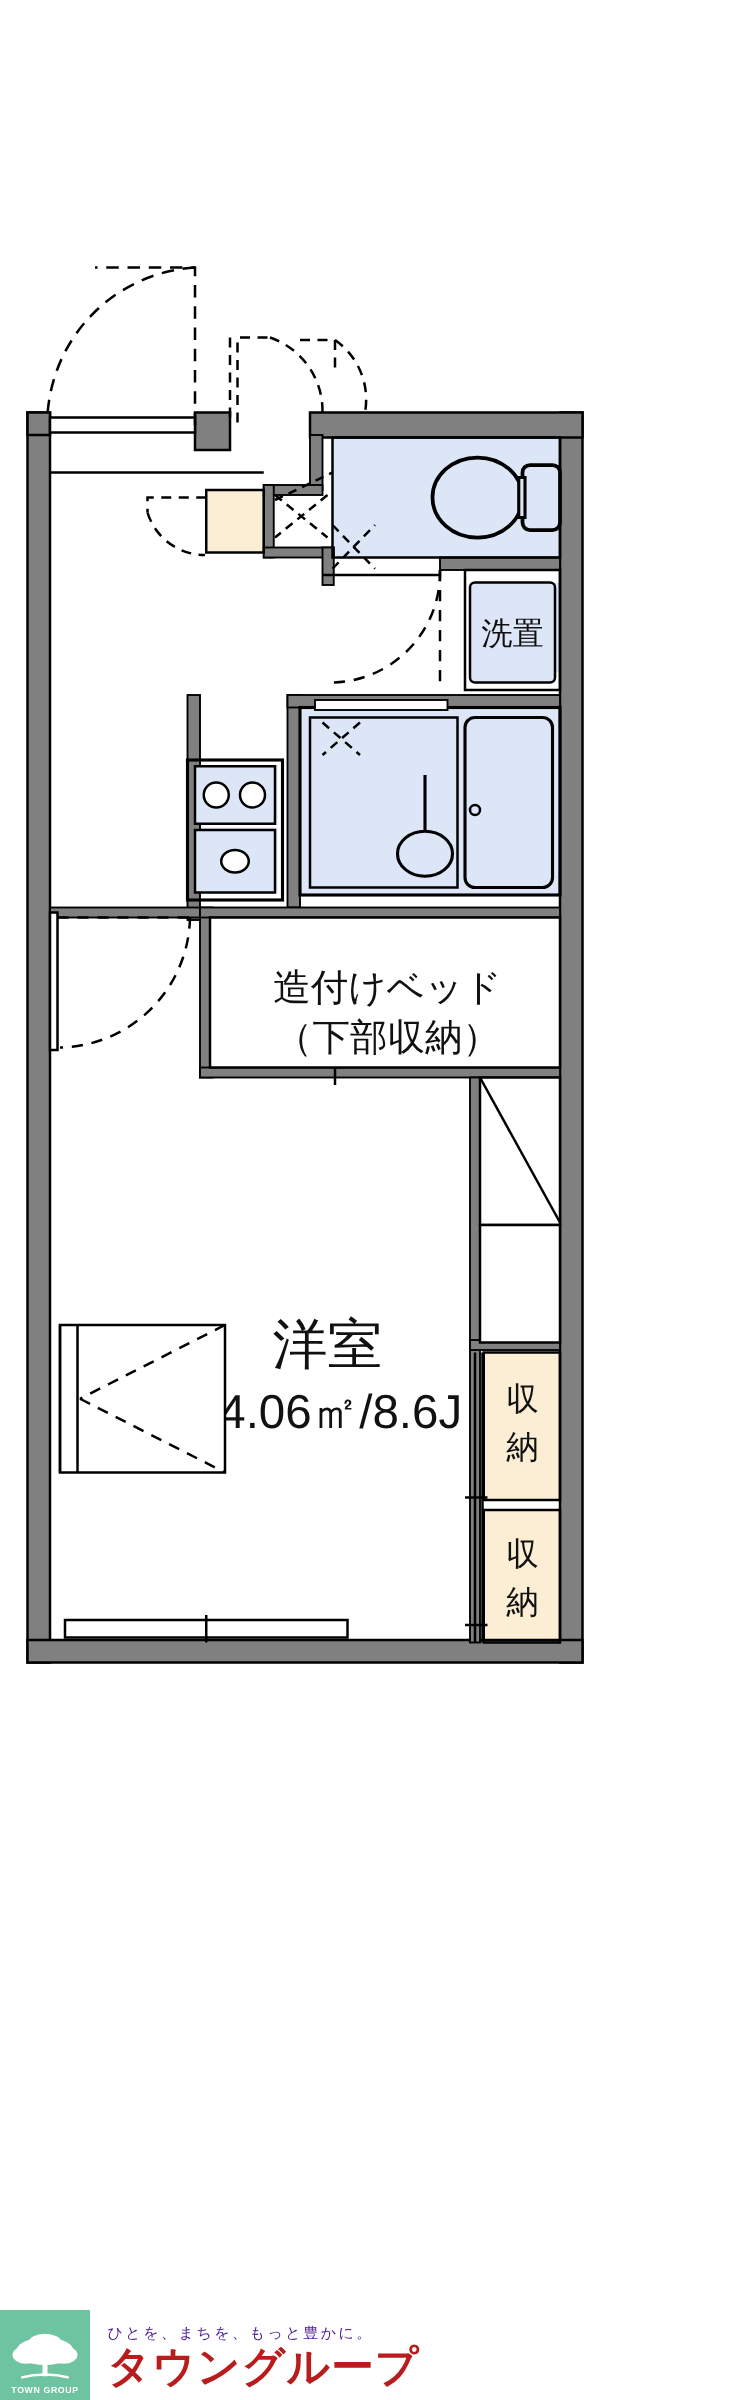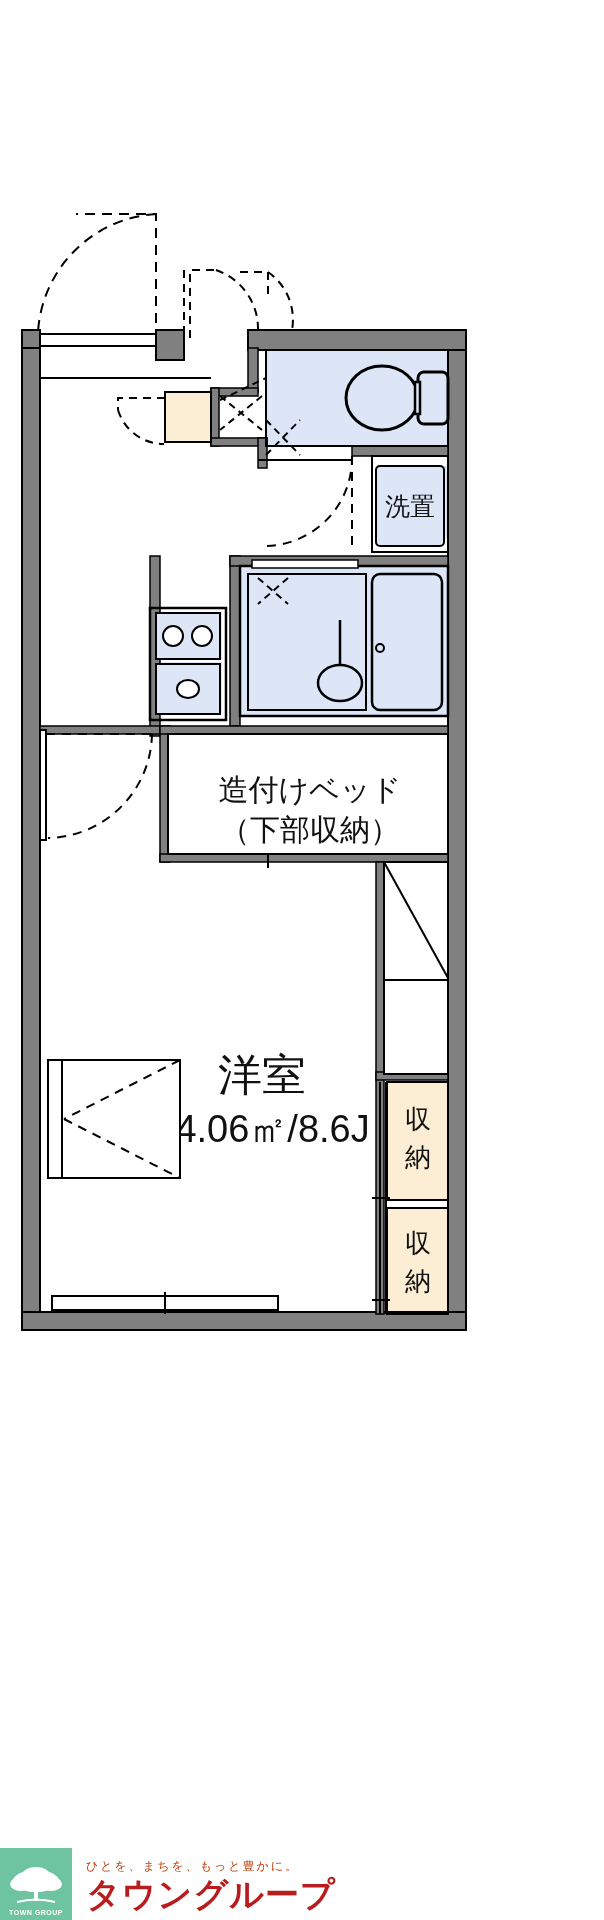--- a/index.html
+++ b/index.html
@@ -242,20 +242,20 @@
         <ellipse cx="42" cy="19" rx="11" ry="7" fill="#ffffff"></ellipse>
         <ellipse cx="27" cy="9" rx="13" ry="7" fill="#ffffff"></ellipse>
         <rect x="25" y="22" width="4" height="14" fill="#ffffff"></rect>
         <path d="M 8 36 Q 27 31 46 36 L 46 38 Q 27 33 8 38 Z" fill="#ffffff"></path>
       </svg>
       <div style="font-size:7px; color:#ffffff; letter-spacing:0.5px; font-weight:bold;
                   font-family:'Liberation Sans', sans-serif;">TOWN GROUP</div>
     </div>
 
     <div style="margin-left:14px; display:flex; flex-direction:column; justify-content:center;">
-      <div style="font-size:12px; color:#c2410c; letter-spacing:2px; margin-bottom:2px;
+      <div style="font-size:12px; color:#4c1d95; letter-spacing:2px; margin-bottom:2px;
                   font-family:'Liberation Sans', sans-serif;">ひとを、まちを、もっと豊かに。</div>
       <div style="font-size:34px; color:#b91c1c; font-weight:bold; letter-spacing:1px;
                   line-height:1; font-family:'Liberation Sans', sans-serif;">タウングループ</div>
     </div>
   </div>
 
 </div>
 
 </body></html>

